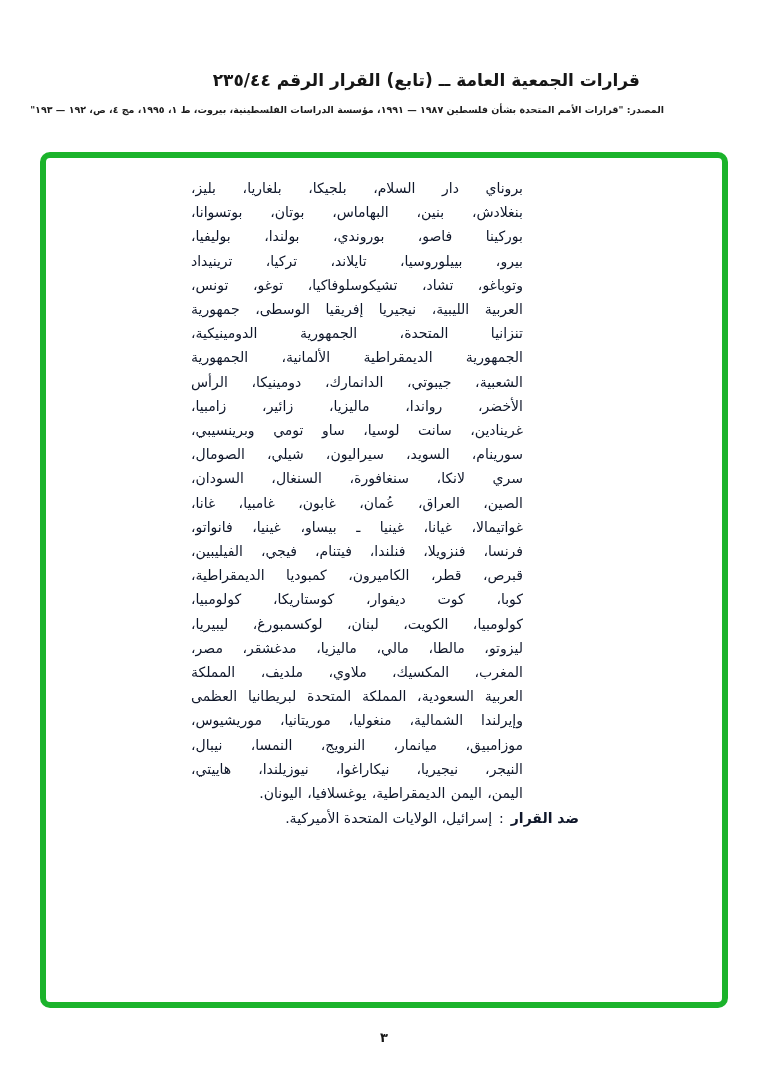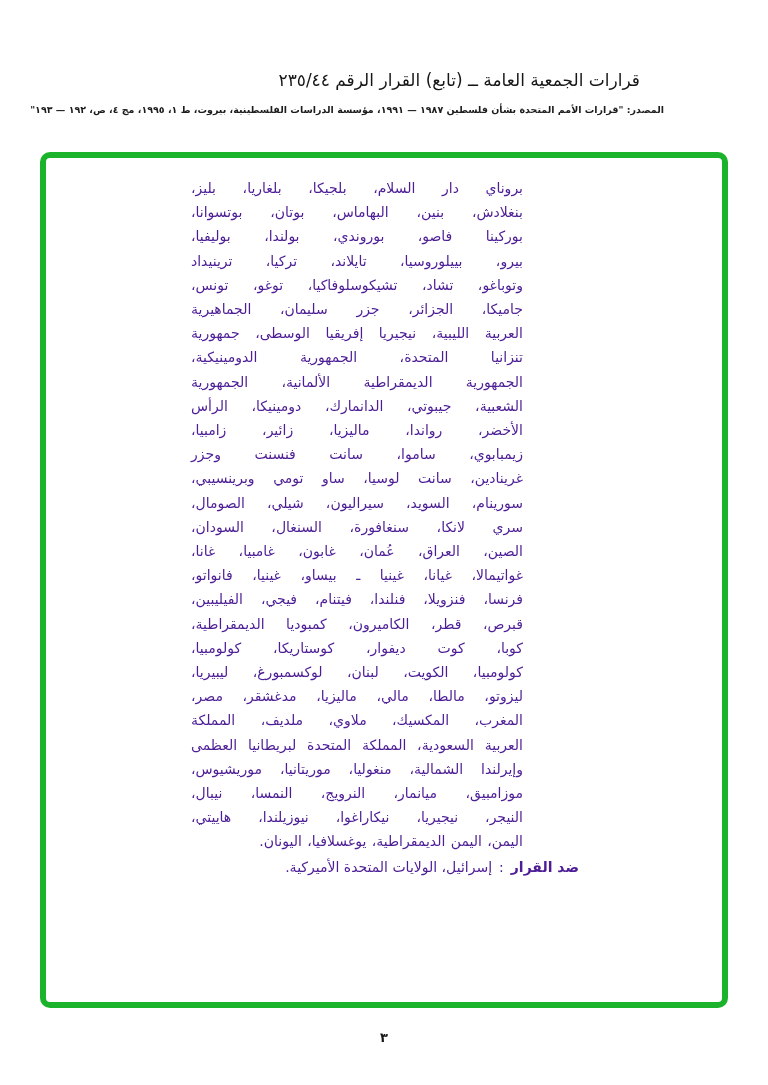--- a/index.html
+++ b/index.html
@@ -2,33 +2,33 @@
 <html lang="ar"><head>
 <meta charset="utf-8">
 <style>
   html,body{margin:0;padding:0;}
   body{
     width:768px;height:1085px;position:relative;background:#ffffff;
     font-family:"DejaVu Sans", sans-serif;color:#161616;overflow:hidden;
   }
   .header-title{
     position:absolute;top:70px;right:128px;direction:rtl;
-    font-size:17px;font-weight:normal;letter-spacing:0;white-space:nowrap;
+    font-size:17px;font-weight:bold;letter-spacing:0;white-space:nowrap;
   }
   .source-line{
     position:absolute;top:104px;right:104px;direction:rtl;
     font-size:9.5px;font-weight:bold;white-space:nowrap;color:#1c1c1c;
   }
   .frame{
     position:absolute;left:40px;top:152px;width:676px;height:844px;
     border:6px solid #1bb32b;border-radius:10px;background:transparent;
   }
   .content{
     position:absolute;top:176px;right:245px;width:332px;direction:rtl;
-    font-size:14px;line-height:24.2px;color:#4c1d95;
+    font-size:14px;line-height:24.2px;color:#0f172a;
   }
   .body-line{
     text-align:justify;text-align-last:justify;
     word-spacing:1px;
   }
   .body-line:last-child{text-align-last:right;}
   .vote-line{
     direction:rtl;text-align:right;white-space:nowrap;
     margin:0 -56px 8px 0;font-size:14px;line-height:26px;
   }
@@ -48,27 +48,25 @@
 
 <div class="frame"></div>
 
 <div class="content">
   <div>
       <div class="body-line">بروناي دار السلام، بلجيكا، بلغاريا، بليز،</div>
       <div class="body-line">بنغلادش، بنين، البهاماس، بوتان، بوتسوانا،</div>
       <div class="body-line">بوركينا فاصو، بوروندي، بولندا، بوليفيا،</div>
       <div class="body-line">بيرو، بييلوروسيا، تايلاند، تركيا، ترينيداد</div>
       <div class="body-line">وتوباغو، تشاد، تشيكوسلوفاكيا، توغو، تونس،</div>
-      <div class="body-line">جاميكا، الجزائر، جزر سليمان، الجماهيرية</div>
       <div class="body-line">العربية الليبية، نيجيريا إفريقيا الوسطى، جمهورية</div>
       <div class="body-line">تنزانيا المتحدة، الجمهورية الدومينيكية،</div>
       <div class="body-line">الجمهورية الديمقراطية الألمانية، الجمهورية</div>
       <div class="body-line">الشعبية، جيبوتي، الدانمارك، دومينيكا، الرأس</div>
       <div class="body-line">الأخضر، رواندا، ماليزيا، زائير، زامبيا،</div>
-      <div class="body-line">زيمبابوي، ساموا، سانت فنسنت وجزر</div>
       <div class="body-line">غرينادين، سانت لوسيا، ساو تومي وبرينسيبي،</div>
       <div class="body-line">سورينام، السويد، سيراليون، شيلي، الصومال،</div>
       <div class="body-line">سري لانكا، سنغافورة، السنغال، السودان،</div>
       <div class="body-line">الصين، العراق، عُمان، غابون، غامبيا، غانا،</div>
       <div class="body-line">غواتيمالا، غيانا، غينيا ـ بيساو، غينيا، فانواتو،</div>
       <div class="body-line">فرنسا، فنزويلا، فنلندا، فيتنام، فيجي، الفيليبين،</div>
       <div class="body-line">قبرص، قطر، الكاميرون، كمبوديا الديمقراطية،</div>
       <div class="body-line">كوبا، كوت ديفوار، كوستاريكا، كولومبيا،</div>
       <div class="body-line">كولومبيا، الكويت، لبنان، لوكسمبورغ، ليبيريا،</div>
       <div class="body-line">ليزوتو، مالطا، مالي، ماليزيا، مدغشقر، مصر،</div>

